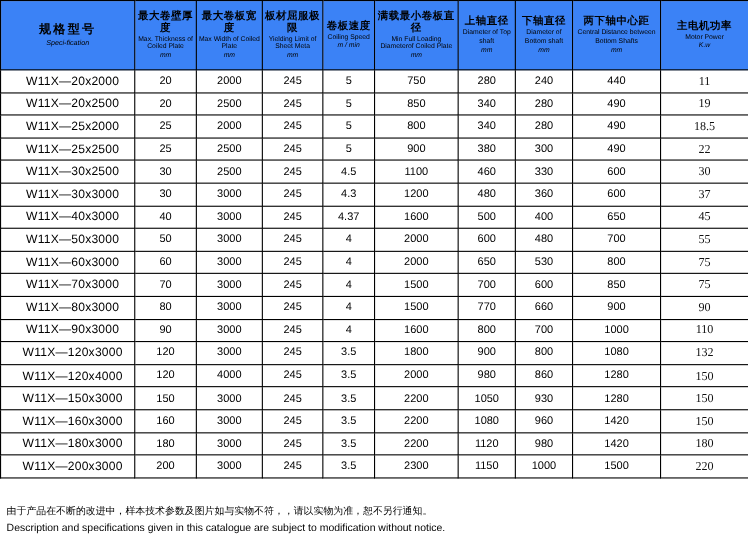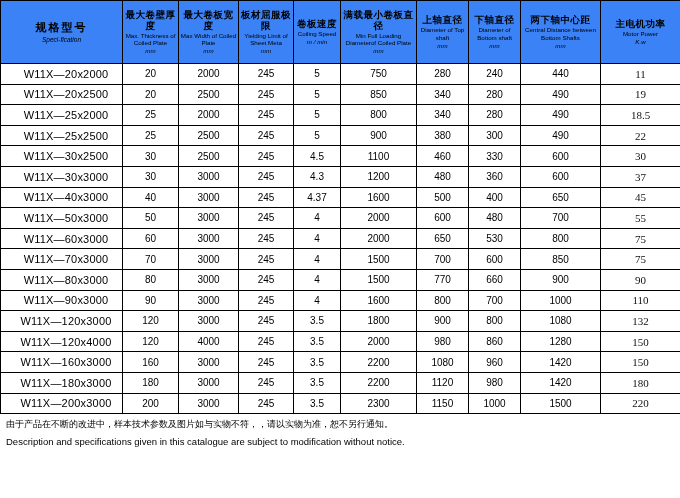--- a/index.html
+++ b/index.html
@@ -88,20 +88,21 @@
   tbody tr:nth-child(even) td {
     background: #ffffff;
   }
   .note {
     padding: 4px 6px 0 6px;
     color: #000;
   }
   .note-cn {
     font-size: 9px;
     line-height: 1.5;
+    margin-top: 19px;
   }
   .note-en {
     font-size: 9.5px;
     line-height: 1.5;
     margin-top: 3px;
   }
 </style>
 </head>
 <body>
 
@@ -335,20 +336,32 @@
           <td>4000</td>
           <td>245</td>
           <td>3.5</td>
           <td>2000</td>
           <td>980</td>
           <td>860</td>
           <td>1280</td>
           <td class="power">150</td>
         </tr>
         <tr>
+          <td class="model">W11X—150x3000</td>
+          <td>150</td>
+          <td>3000</td>
+          <td>245</td>
+          <td>3.5</td>
+          <td>2200</td>
+          <td>1050</td>
+          <td>930</td>
+          <td>1280</td>
+          <td class="power">150</td>
+        </tr>
+        <tr>
           <td class="model">W11X—160x3000</td>
           <td>160</td>
           <td>3000</td>
           <td>245</td>
           <td>3.5</td>
           <td>2200</td>
           <td>1080</td>
           <td>960</td>
           <td>1420</td>
           <td class="power">150</td>

